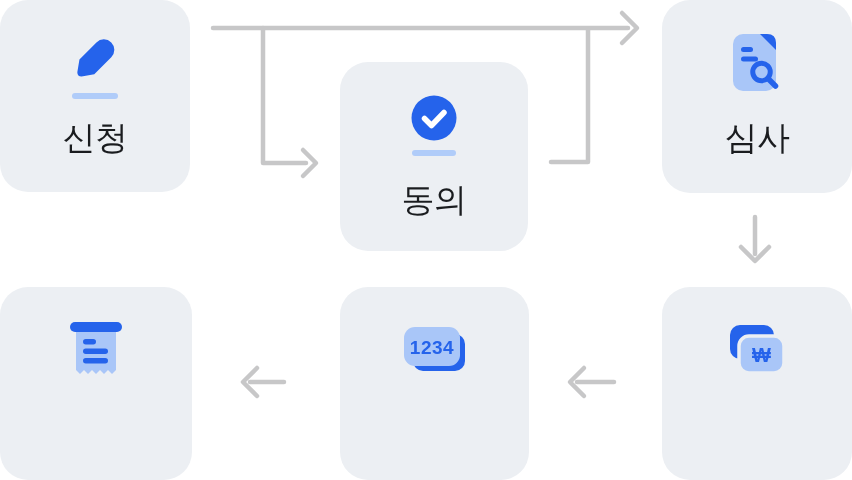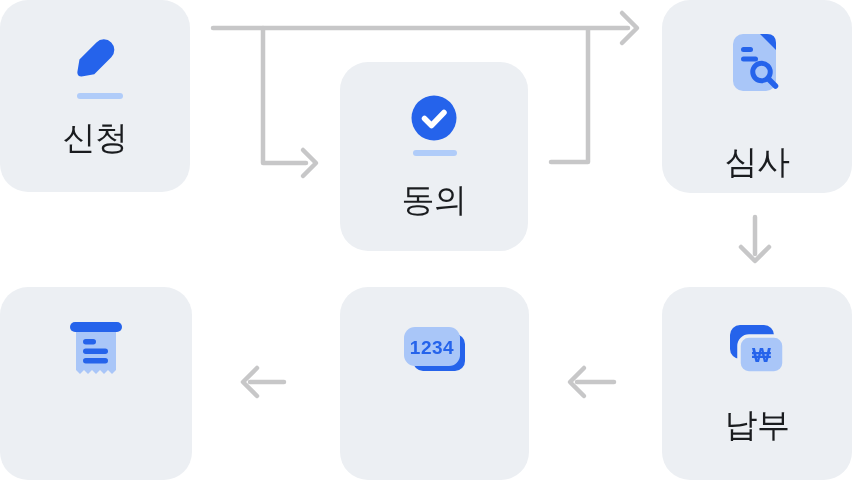--- a/index.html
+++ b/index.html
@@ -10,34 +10,34 @@
   }
   .stage{position:absolute;inset:0;width:852px;height:480px;}
   .connectors{position:absolute;left:0;top:0;z-index:1;}
   .card{
     position:absolute;z-index:2;
     background:#eceff3;border-radius:28px;
     display:flex;flex-direction:column;align-items:center;
   }
   .icon-box{
     height:78px;margin-top:24px;
-    display:flex;flex-direction:column;align-items:flex-end;justify-content:center;
+    display:flex;flex-direction:column;align-items:center;justify-content:center;
   }
   .label{
     margin-top:18px;
     font-size:33px;font-weight:500;color:#1a1c1f;letter-spacing:-0.5px;
     line-height:1.1;white-space:nowrap;
   }
   .underline-pill{background:#b0ccf9;border-radius:3px;height:6px;}
   .pen-underline{width:46px;margin-top:7px;}
   .check-underline{width:44px;margin-top:9px;}
   
   .card-apply  {left:0;   top:0;   width:190px;height:192px;}
   .card-consent{left:340px;top:62px; width:188px;height:189px;}
-  .card-review {left:662px;top:0;   width:190px;height:193px;gap:24px;}
+  .card-review {left:662px;top:0;   width:190px;height:193px;}
   .card-payment{left:662px;top:287px;width:190px;height:193px;}
   .card-plate  {left:340px;top:287px;width:189px;height:193px;}
   .card-receive{left:0;   top:287px;width:192px;height:193px;}
   .icon-num{font-weight:bold;}
 </style>
 </head>
 <body>
 
 <div class="stage">
 
@@ -95,21 +95,20 @@
   </div>
 
   <div class="card card-payment">
     <div class="icon-box">
       <svg width="62" height="54" viewBox="0 0 62 54">
         <rect x="4" y="2" width="44" height="34" rx="10" fill="#2563eb"></rect>
         <rect x="13" y="13" width="45" height="37" rx="10" fill="#a9c6f8" stroke="#eceff3" stroke-width="3.5"></rect>
         <text x="35.5" y="38.5" text-anchor="middle" font-size="20" font-weight="bold" fill="#2563eb">₩</text>
       </svg>
     </div>
-    <div class="label">납부</div>
   </div>
 
   <div class="card card-plate">
     <div class="icon-box">
       <svg width="68" height="50" viewBox="0 0 68 50">
         <rect x="12" y="9" width="52" height="37" rx="10" fill="#2563eb"></rect>
         <rect x="3" y="2" width="56" height="39" rx="11" fill="#a9c6f8"></rect>
         <text x="31" y="28.5" text-anchor="middle" font-size="19" font-weight="bold" letter-spacing="0.5" fill="#2563eb" class="icon-num">1234</text>
       </svg>
     </div>

